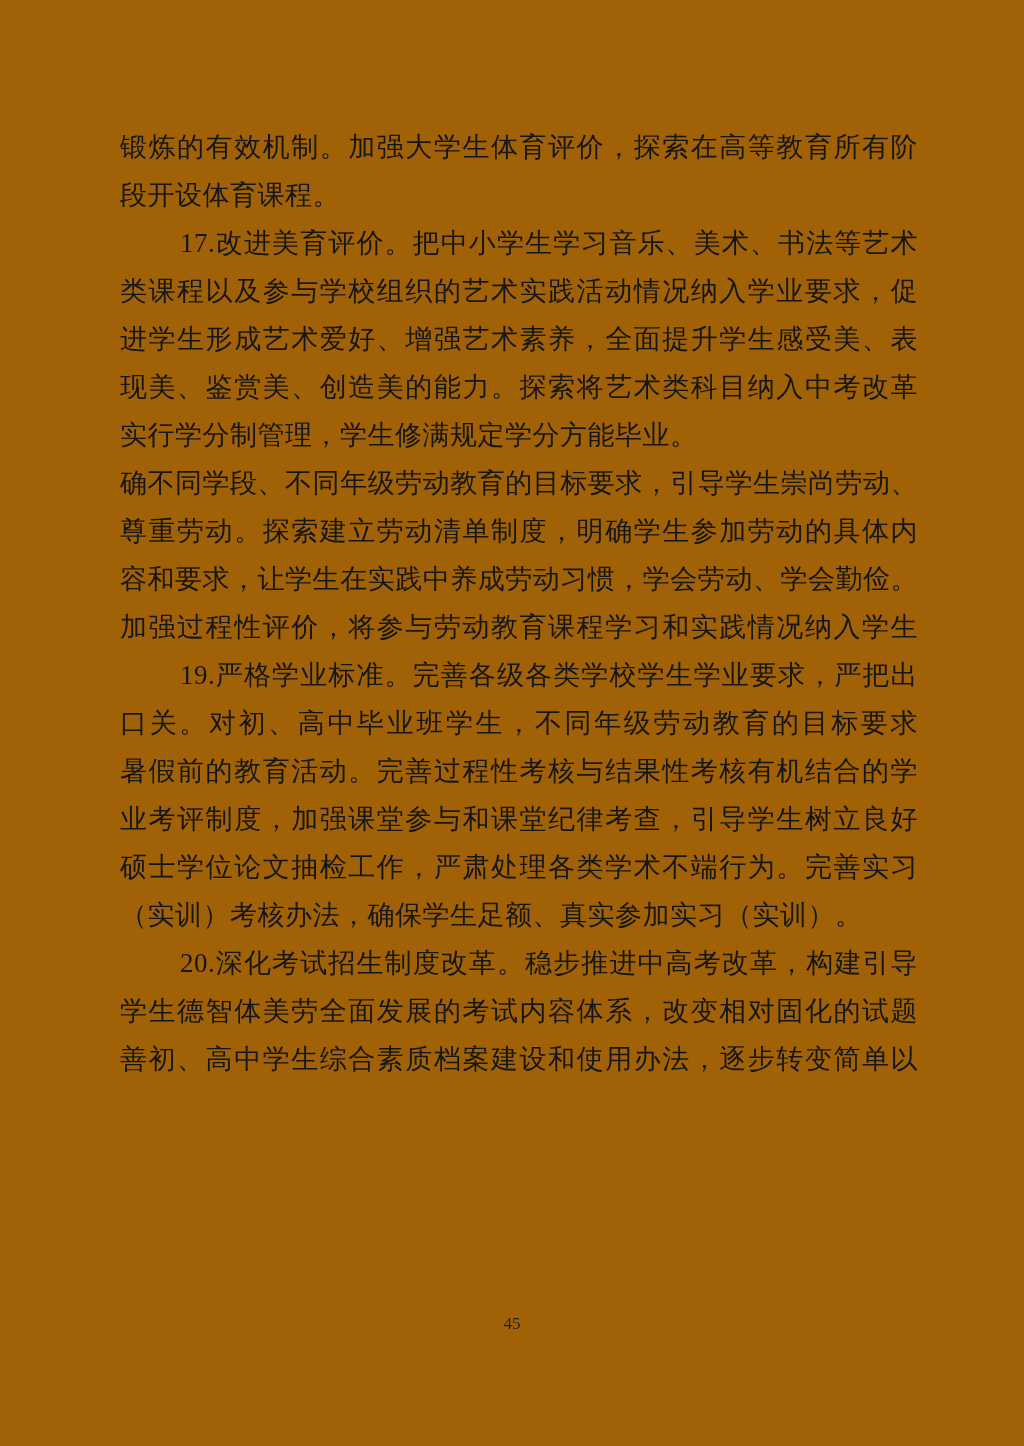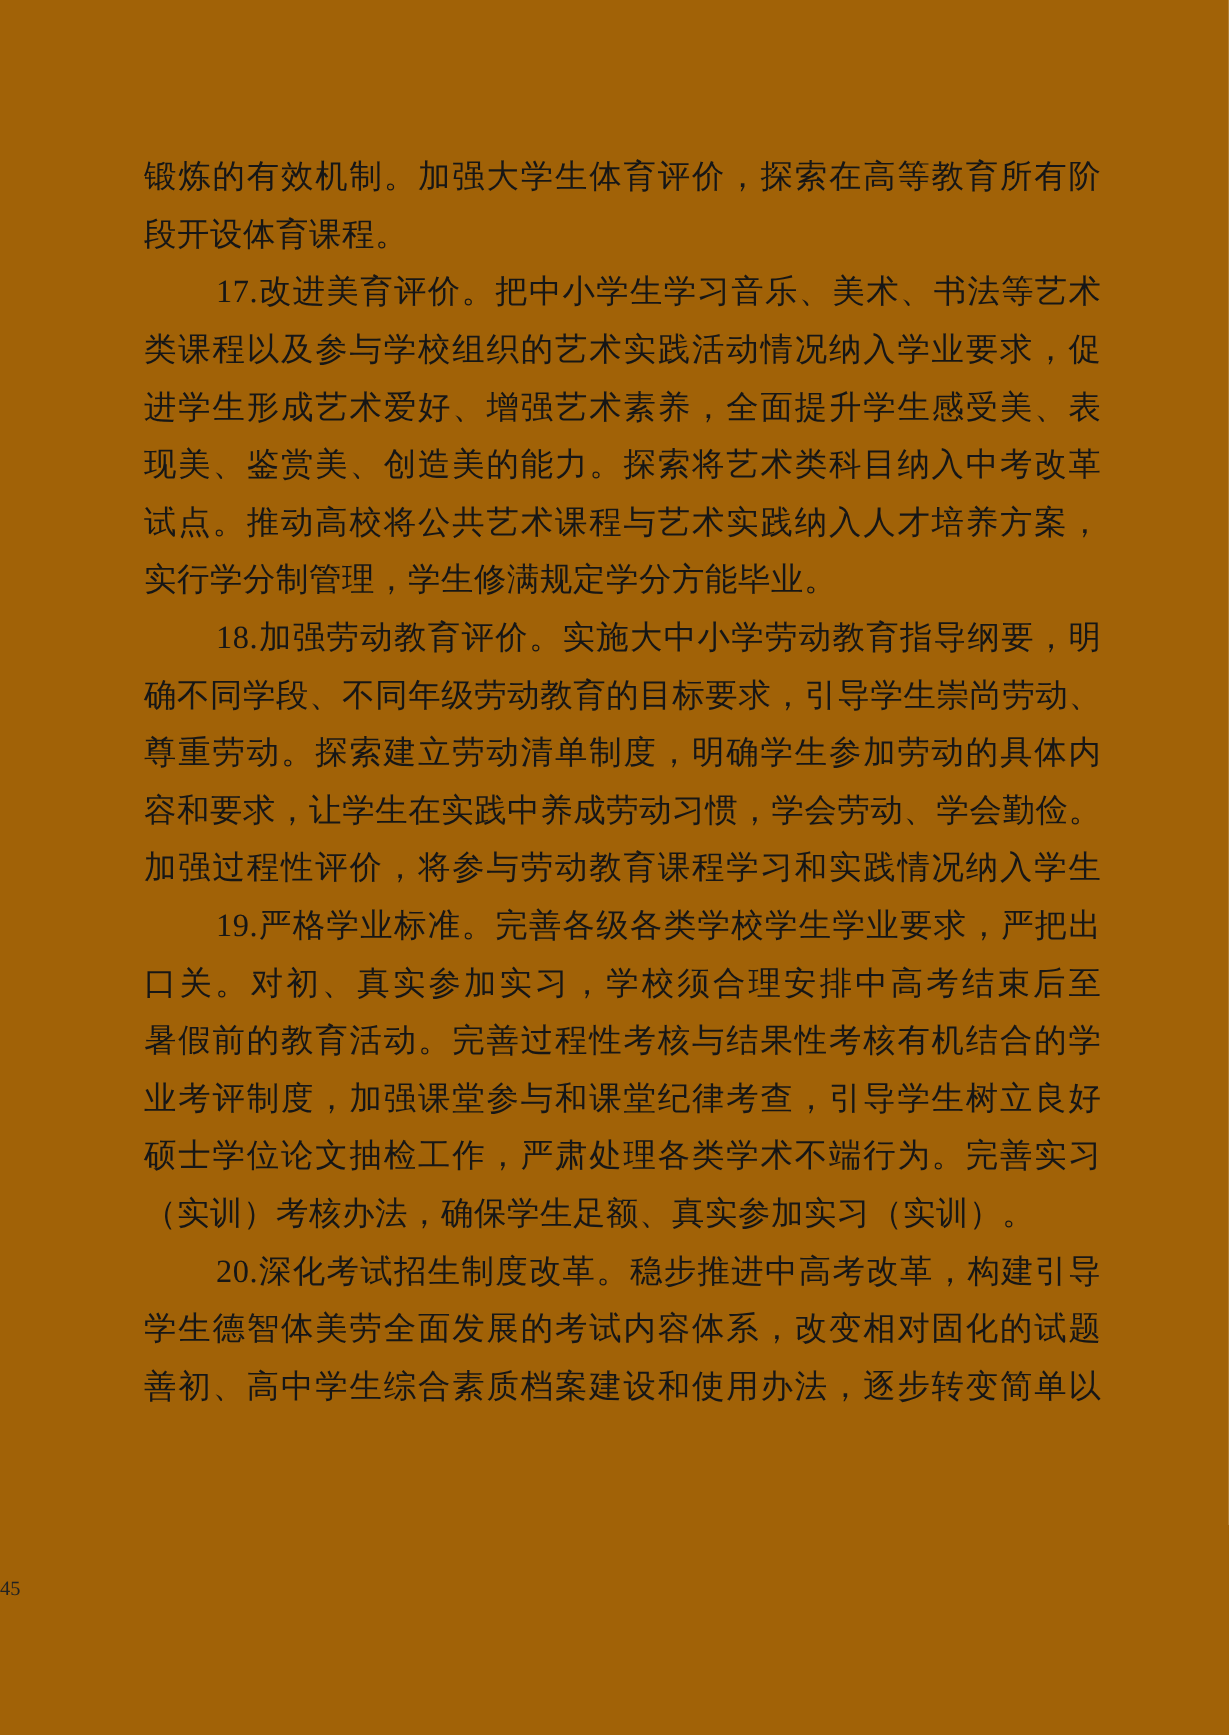--- a/index.html
+++ b/index.html
@@ -40,44 +40,43 @@
     text-align: center;
     text-align-last: left;
   }
   .page-number {
     position: absolute;
     top: 1312px;
     left: 0;
     width: 1024px;
     height: 24px;
     line-height: 24px;
+    text-align: center;
     font-size: 17px;
     color: #222222;
   }
 </style>
 </head>
 <body>
 
 <div class="page">
   <div class="text-block">
       <div class="line">锻炼的有效机制。加强大学生体育评价，探索在高等教育所有阶</div>
       <div class="line para-end">段开设体育课程。</div>
       <div class="line indent">17.改进美育评价。把中小学生学习音乐、美术、书法等艺术</div>
       <div class="line">类课程以及参与学校组织的艺术实践活动情况纳入学业要求，促</div>
       <div class="line">进学生形成艺术爱好、增强艺术素养，全面提升学生感受美、表</div>
       <div class="line">现美、鉴赏美、创造美的能力。探索将艺术类科目纳入中考改革</div>
-      <div class="line">试点。推动高校将公共艺术课程与艺术实践纳入人才培养方案，</div>
       <div class="line para-end">实行学分制管理，学生修满规定学分方能毕业。</div>
-      <div class="line indent">18.加强劳动教育评价。实施大中小学劳动教育指导纲要，明</div>
       <div class="line">确不同学段、不同年级劳动教育的目标要求，引导学生崇尚劳动、</div>
       <div class="line">尊重劳动。探索建立劳动清单制度，明确学生参加劳动的具体内</div>
       <div class="line">容和要求，让学生在实践中养成劳动习惯，学会劳动、学会勤俭。</div>
       <div class="line">加强过程性评价，将参与劳动教育课程学习和实践情况纳入学生</div>
       <div class="line indent">19.严格学业标准。完善各级各类学校学生学业要求，严把出</div>
-      <div class="line">口关。对初、真实参加实习，学校须合理安排中高考结束后至</div>
+      <div class="line">口关。对初、高中毕业班学生，不同年级劳动教育的目标要求</div>
       <div class="line">暑假前的教育活动。完善过程性考核与结果性考核有机结合的学</div>
       <div class="line">业考评制度，加强课堂参与和课堂纪律考查，引导学生树立良好</div>
       <div class="line">硕士学位论文抽检工作，严肃处理各类学术不端行为。完善实习</div>
       <div class="line para-end">（实训）考核办法，确保学生足额、真实参加实习（实训）。</div>
       <div class="line indent">20.深化考试招生制度改革。稳步推进中高考改革，构建引导</div>
       <div class="line">学生德智体美劳全面发展的考试内容体系，改变相对固化的试题</div>
       <div class="line">善初、高中学生综合素质档案建设和使用办法，逐步转变简单以</div>
     </div>
   <div class="page-number">45</div>
 </div>

